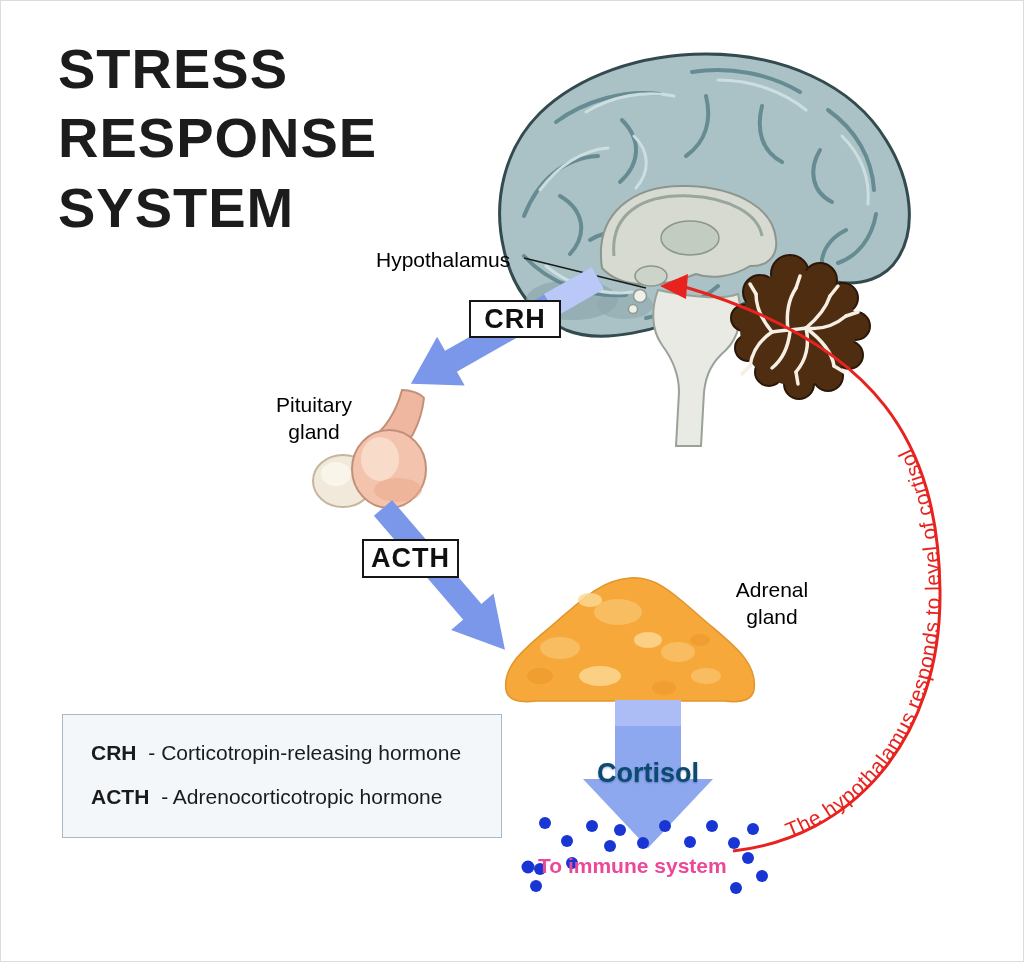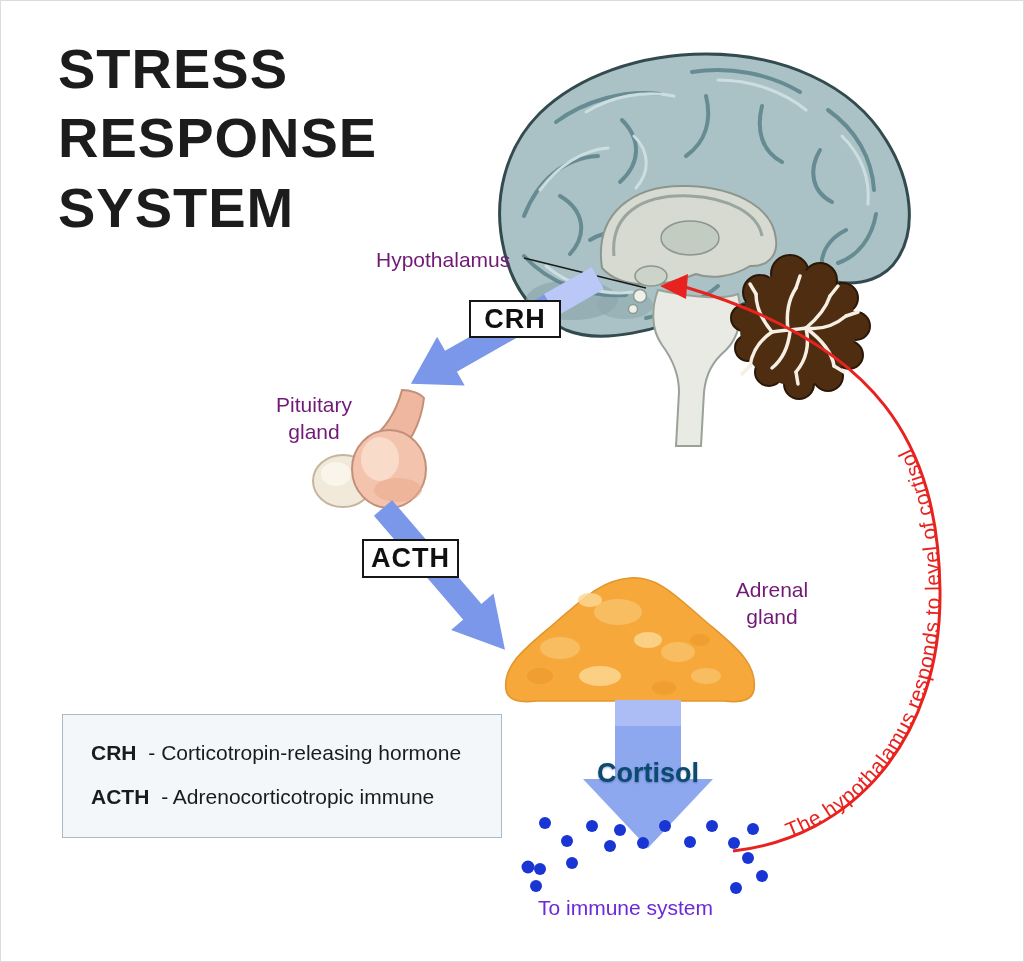--- a/index.html
+++ b/index.html
@@ -1,32 +1,32 @@
 <!DOCTYPE html>
 <html><head>
 <meta charset="utf-8">
 <style>
   * { margin:0; padding:0; box-sizing:border-box; }
   html,body { width:1024px; height:962px; background:#ffffff; font-family:"Liberation Sans",sans-serif; }
   .stage { position:absolute; left:0; top:0; width:1024px; height:962px; background:#fff; box-shadow:inset 0 0 0 1px #dcdcdc; overflow:hidden; }
   svg.art { position:absolute; left:0; top:0; }
   .title { position:absolute; left:58px; top:34px; font-size:56px; font-weight:bold; line-height:1.24;
            letter-spacing:1px; color:#1c1c1c; white-space:pre-line; }
-  .lbl { position:absolute; color:#701a75; font-size:21px; line-height:1.28; }
+  .lbl { position:absolute; color:#000000; font-size:21px; line-height:1.28; }
   .hypo { left:376px; top:247px; }
   .pituitary { left:264px; top:392px; width:100px; text-align:center; white-space:pre-line; }
   .adrenal { left:722px; top:577px; width:100px; text-align:center; white-space:pre-line; }
   .hormone-box { position:absolute; display:flex; align-items:center; justify-content:center;
                  background:#ffffff; border:2px solid #161616; font-weight:bold; font-size:27px;
                  color:#101010; letter-spacing:1px; }
   .crh-box { left:469px; top:300px; width:92px; height:38px; }
   .acth-box { left:362px; top:539px; width:97px; height:39px; }
   .cortisol { position:absolute; left:588px; top:758px; width:120px; text-align:center; color:#0c4a6e;
               font-weight:bold; font-size:27px; text-shadow:0 1px 2px rgba(40,60,140,.45); }
-  .immune { position:absolute; left:538px; top:896px; font-size:21px; font-weight:normal; color:#6d28d9; }
+  .immune { position:absolute; left:538px; top:854px; font-size:21px; font-weight:bold; color:#ec4899; }
   .legend { position:absolute; left:62px; top:714px; width:440px; height:124px; background:#f3f7fa;
             border:1px solid #a8bac7; padding:26px 0 0 28px; }
   .legend-row { font-size:21px; color:#1b1b1b; margin-bottom:20px; }
   .legend-row b { font-weight:bold; }
   .legend-row span { margin-left:6px; }
 </style>
 </head>
 <body>
 
 <div class="stage">
@@ -217,17 +217,17 @@
 
   <div class="immune">To immune system</div>
 
   <div class="legend">
     <div class="legend-row">
       <b>CRH</b>
       <span>- Corticotropin-releasing hormone</span>
     </div>
     <div class="legend-row">
       <b>ACTH</b>
-      <span>- Adrenocorticotropic immune</span>
+      <span>- Adrenocorticotropic hormone</span>
     </div>
   </div>
 
 </div>
 
 </body></html>

